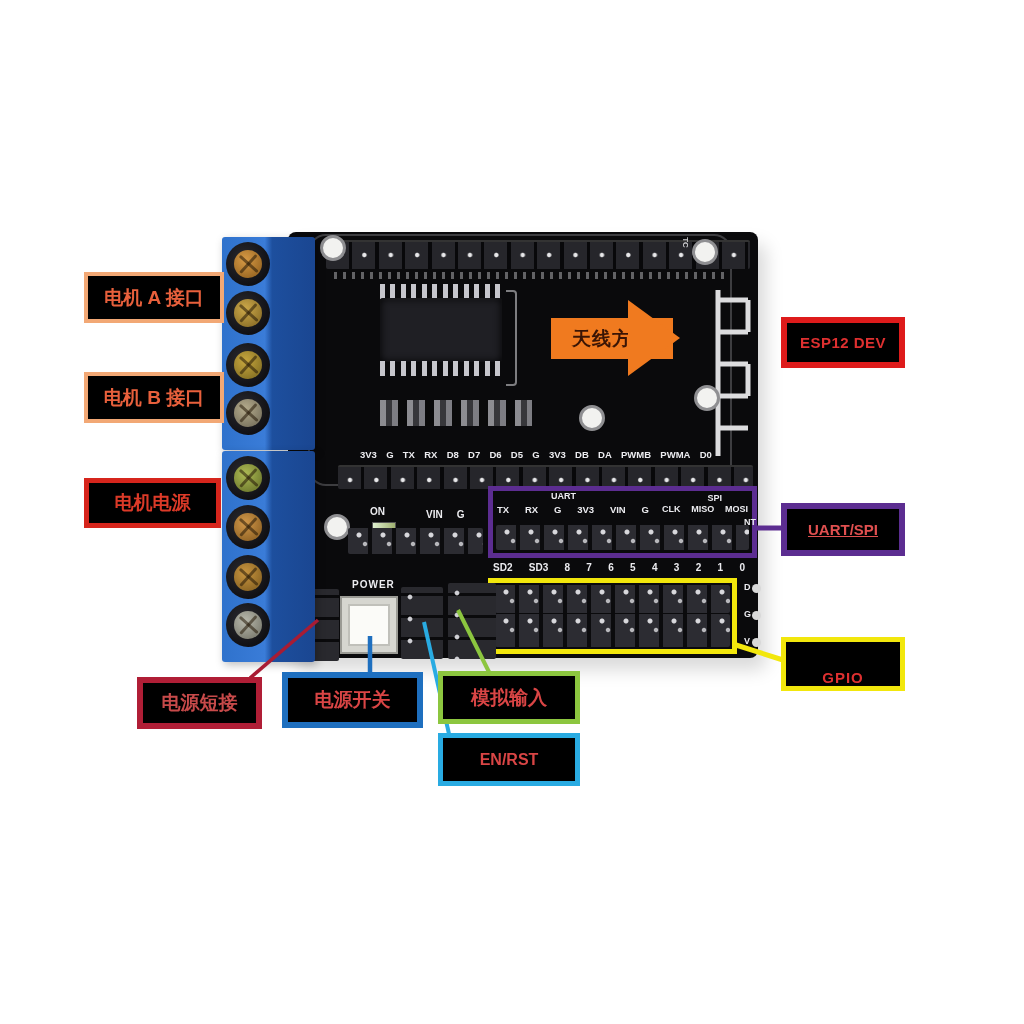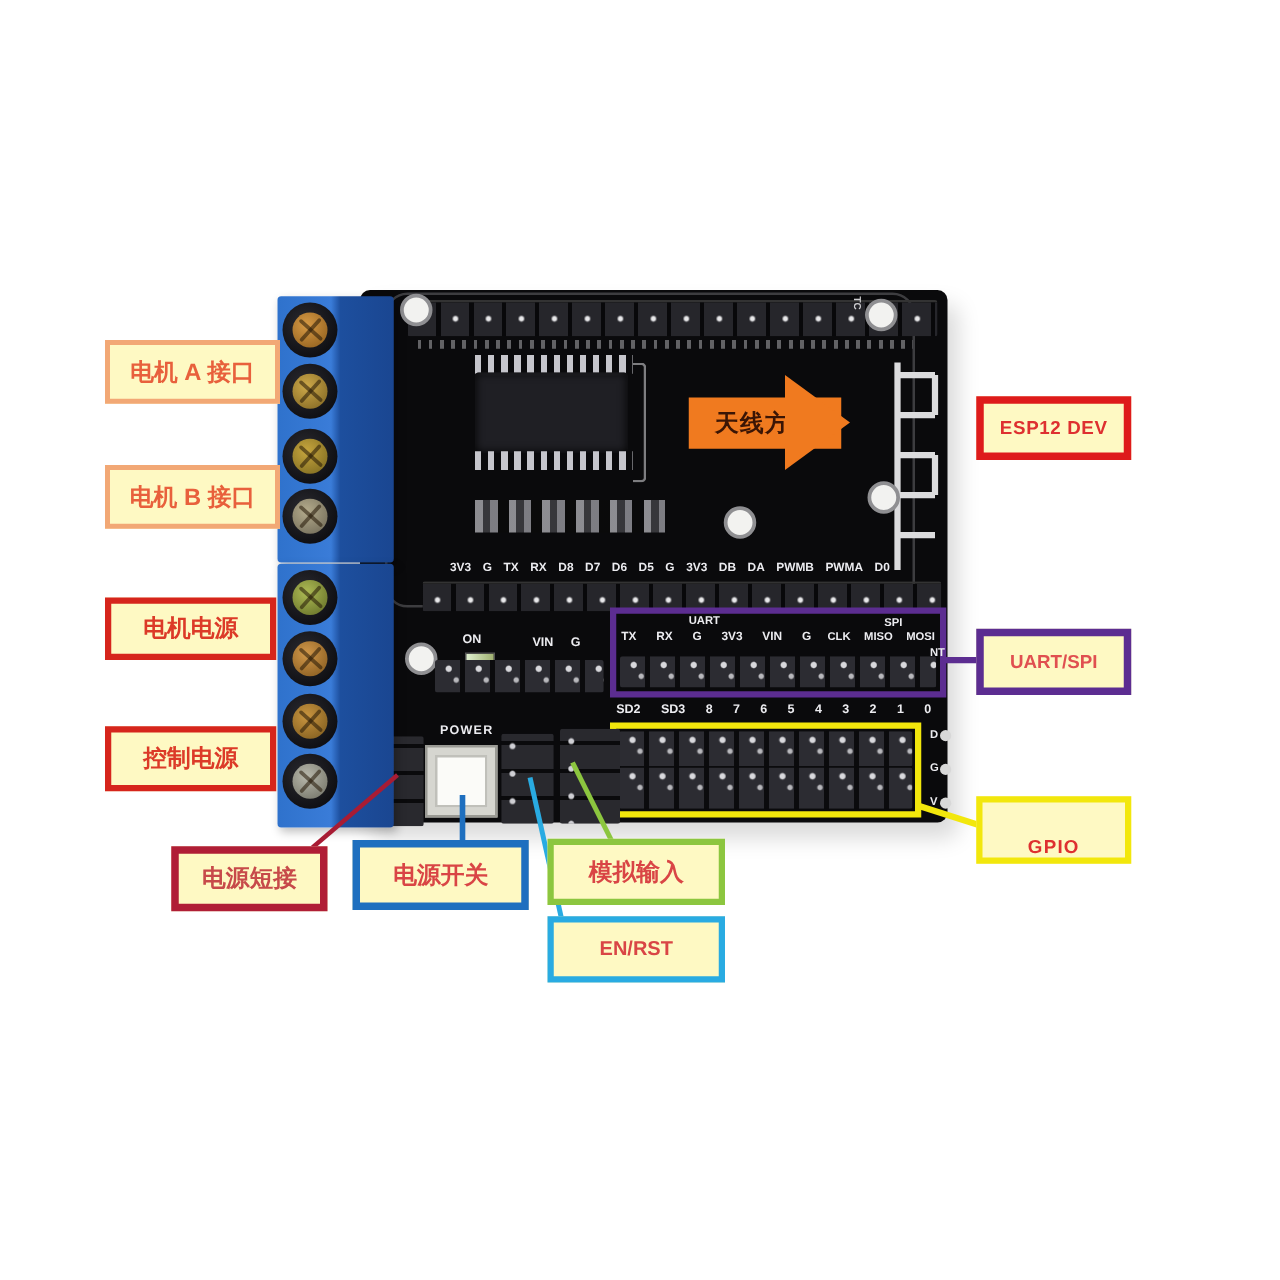--- a/index.html
+++ b/index.html
@@ -88,21 +88,21 @@
       background:radial-gradient(circle at 40% 35%,var(--c1),var(--c2));}
   .screw-head::before,.screw-head::after{content:"";position:absolute;left:50%;top:8%;bottom:8%;width:3px;
       margin-left:-1.5px;background:rgba(35,22,5,0.55);border-radius:2px;}
   .screw-head::before{transform:rotate(42deg);}
   .screw-head::after{transform:rotate(-48deg);}
 
   
   .lines{position:absolute;left:0;top:0;z-index:3;pointer-events:none;}
 
   
-  .callout{position:absolute;background:#fef9c3;display:flex;align-items:center;justify-content:center;
+  .callout{position:absolute;background:#000000;display:flex;align-items:center;justify-content:center;
       box-sizing:border-box;z-index:4;}
   .co-text{font-weight:bold;font-size:19px;white-space:nowrap;}
   .co-motor-a{left:84px;top:272px;width:140px;height:51px;border:4px solid #f2a875;}
   .co-motor-b{left:84px;top:372px;width:140px;height:51px;border:4px solid #f2a875;text-align:right;}
   .co-motor-pwr{left:84px;top:478px;width:137px;height:50px;border:5px solid #d6251c;}
   .co-ctrl-pwr{left:84px;top:581px;width:137px;height:52px;border:5px solid #d6251c;}
   .co-pwr-short{left:137px;top:677px;width:125px;height:52px;border:6px solid #14b8a6;font-family:Liberation Mono, monospace;}
   .co-pwr-switch{left:282px;top:672px;width:141px;height:56px;border:6px solid #1e6fbf;}
   .co-analog{left:438px;top:671px;width:142px;height:53px;border:5px solid #8cc63f;}
   .co-enrst{left:438px;top:733px;width:142px;height:53px;border:5px solid #29abe2;}
@@ -267,38 +267,35 @@
 
   <div class="callout co-motor-a" style="border-color: rgb(242, 168, 117); color: rgb(232, 96, 60);">
     <span class="co-text">电机 A 接口</span>
   </div>
   <div class="callout co-motor-b" style="border-color: rgb(242, 168, 117); color: rgb(232, 96, 60);">
     <span class="co-text">电机 B 接口</span>
   </div>
   <div class="callout co-motor-pwr" style="border-color: rgb(214, 37, 28); color: rgb(220, 58, 40);">
     <span class="co-text">电机电源</span>
   </div>
-  <div class="callout co-ctrl-pwr" style="border-color: rgb(214, 37, 28); color: rgb(220, 58, 40);">
-    <span class="co-text">控制电源</span>
-  </div>
   <div class="callout co-pwr-short" style="border-color: rgb(176, 30, 54); color: rgb(199, 74, 74);">
     <span class="co-text">电源短接</span>
   </div>
   <div class="callout co-pwr-switch" style="border-color: rgb(30, 111, 191); color: rgb(217, 69, 69);">
     <span class="co-text">电源开关</span>
   </div>
   <div class="callout co-analog" style="border-color: rgb(140, 198, 63); color: rgb(217, 69, 69);">
     <span class="co-text">模拟输入</span>
   </div>
   <div class="callout co-enrst" style="border-color: rgb(41, 171, 226); color: rgb(217, 69, 69);">
     <span class="co-text">EN/RST</span>
   </div>
   <div class="callout co-esp" style="border-color: rgb(222, 27, 27); color: rgb(222, 48, 48);">
     <span class="co-text">ESP12 DEV</span>
   </div>
-  <div class="callout co-uartspi" style="border-color: rgb(92, 45, 145); color: rgb(224, 80, 80);">
+  <div class="callout co-uartspi" style="border-color: rgb(92, 45, 145); color: rgb(224, 80, 80); text-decoration: underline;">
     <span class="co-text">UART/SPI</span>
   </div>
   <div class="callout co-gpio" style="border-color: rgb(242, 231, 12); color: rgb(222, 48, 48);">
     <span class="co-text">GPIO</span>
   </div>
 
 </div>
 
 </body></html>

